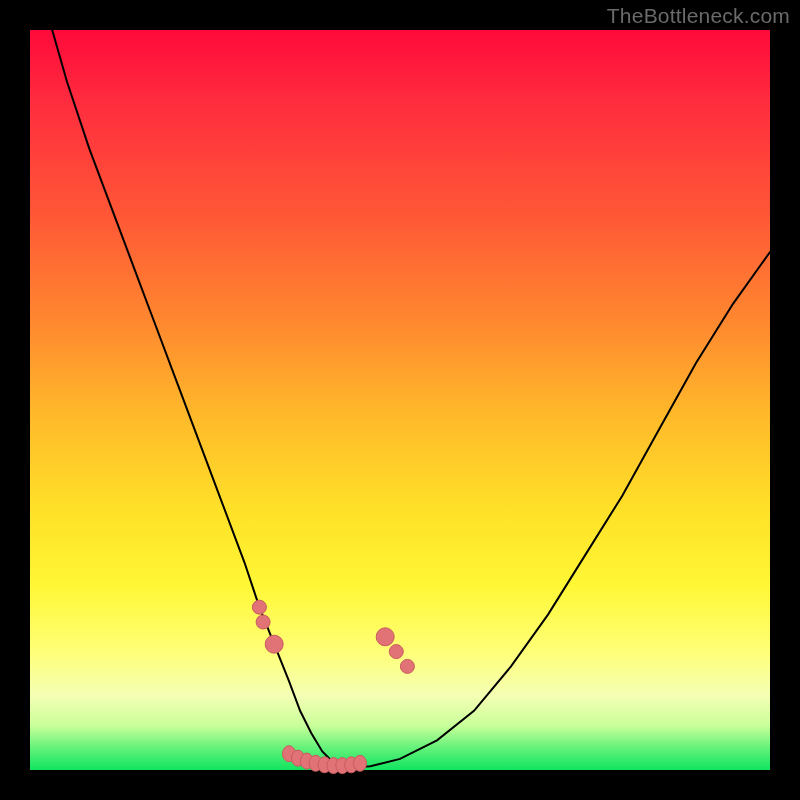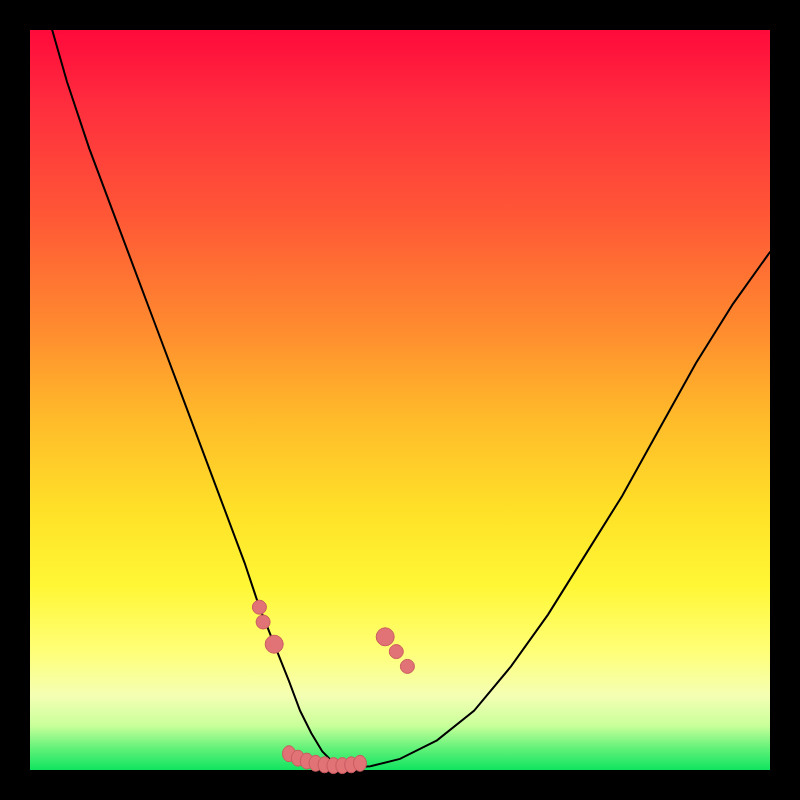--- a/index.html
+++ b/index.html
@@ -83,13 +83,14 @@
           <rect x="270.3" y="723.1" width="13" height="16" rx="8" fill="#e17377" stroke="#c95a5f" stroke-width="1"></rect>
           <rect x="279.1" y="725.3" width="13" height="16" rx="8" fill="#e17377" stroke="#c95a5f" stroke-width="1"></rect>
           <rect x="288.0" y="726.8" width="13" height="16" rx="8" fill="#e17377" stroke="#c95a5f" stroke-width="1"></rect>
           <rect x="296.9" y="727.6" width="13" height="16" rx="8" fill="#e17377" stroke="#c95a5f" stroke-width="1"></rect>
           <rect x="305.8" y="727.6" width="13" height="16" rx="8" fill="#e17377" stroke="#c95a5f" stroke-width="1"></rect>
           <rect x="314.7" y="726.8" width="13" height="16" rx="8" fill="#e17377" stroke="#c95a5f" stroke-width="1"></rect>
           <rect x="323.5" y="725.3" width="13" height="16" rx="8" fill="#e17377" stroke="#c95a5f" stroke-width="1"></rect>
         </g>
     </svg>
   </div>
+  <div class="watermark">TheBottleneck.com</div>
 </div>
 
 </body></html>

